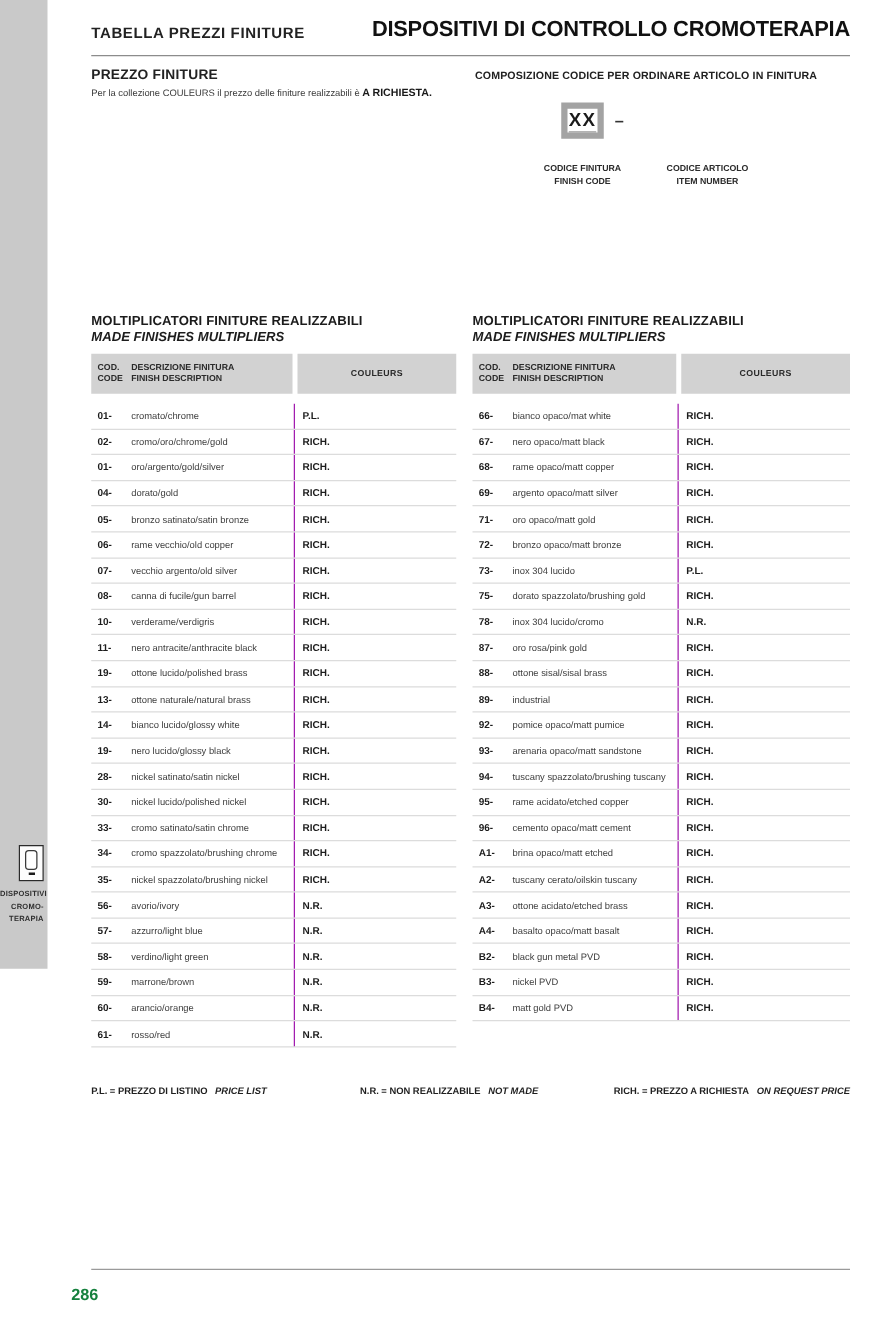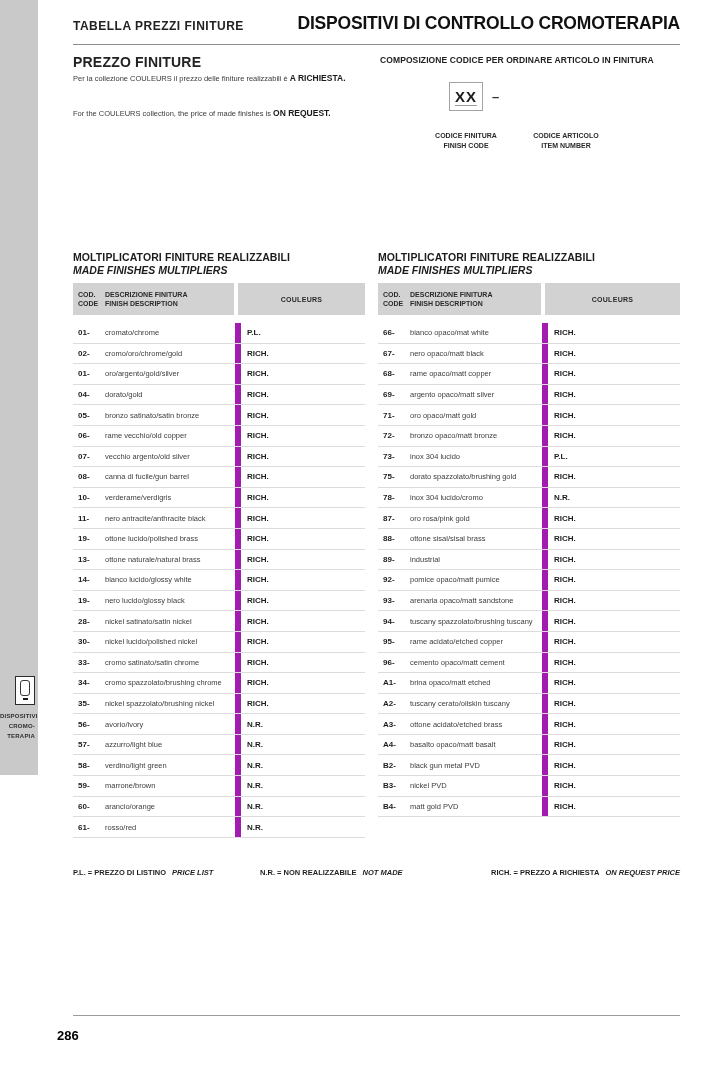--- a/index.html
+++ b/index.html
@@ -23,28 +23,28 @@
                    line-height:10px; color:#2e2e2e; letter-spacing:0.2px; }
 
   
   .title-left  { left:73px; top:19px; font-size:12px; font-weight:bold; letter-spacing:0.5px; color:#222; }
   .title-right { right:31px; top:13px; font-size:17.5px; font-weight:800; letter-spacing:-0.2px; color:#111; }
   .top-rule    { left:73px; right:31px; top:44px; border-top:1px solid #8c8c8c; height:0; }
 
   
   .intro-it { left:73px; top:54px; width:300px; }
   .intro-en { left:73px; top:105px; width:310px; }
-  .intro-h  { font-size:14px; font-weight:bold; color:#222; letter-spacing:0.2px; }
+  .intro-h  { font-size:11px; font-weight:bold; color:#222; letter-spacing:0.2px; }
   .intro-p  { margin-top:3px; font-size:7.5px; color:#3a3a3a; }
   .intro-strong { font-size:8.5px; font-weight:bold; color:#1a1a1a; }
 
   
   .comp-heading { left:380px; top:55px; width:302px; font-size:8.5px; font-weight:bold; color:#222; letter-spacing:0.1px; }
   .code-boxes { left:449px; top:82px; display:flex; align-items:center; }
-  .code-box { height:29px; border:1px solid #a3a3a3; background:#fff;
+  .code-box { height:29px; border:5px solid #a3a3a3; background:#fff;
               display:flex; align-items:center; justify-content:center; }
   .code-box.finish { width:34px; }
   .code-box.item   { width:112px; }
   .xx-val { font-size:15px; font-weight:bold; letter-spacing:1px; border-bottom:1px solid #9a9a9a; line-height:17px; }
   .item-val { font-size:14px; letter-spacing:0.3px; color:#1c1c1c; }
   .code-sep { width:25px; text-align:center; font-size:13px; font-weight:bold; color:#333; }
   .box-label { top:131px; font-size:7px; font-weight:bold; line-height:9.5px; text-align:center; color:#2a2a2a; }
   .box-label.l1 { left:406px; width:120px; }
   .box-label.l2 { left:506px; width:120px; }
 
@@ -59,34 +59,34 @@
   .ftable.right .t-head-left { width:163px; }
   .t-head-right { flex:1; background:#d2d2d2; height:32px; display:flex; align-items:center; justify-content:center; }
   .hcode { width:27px; font-size:7px; font-weight:bold; line-height:9px; color:#2a2a2a; }
   .hdesc { font-size:7px; font-weight:bold; line-height:9px; color:#2a2a2a; }
   .hval  { font-size:7px; font-weight:bold; color:#2a2a2a; letter-spacing:0.3px; }
   .t-body { margin-top:8px; }
   .trow { display:flex; align-items:stretch; height:20.6px; border-bottom:1px solid #dcdcdc; }
   .tcode { width:32px; padding-left:5px; font-size:8px; font-weight:bold; color:#1c1c1c; display:flex; align-items:center; }
   .tdesc { width:130px; font-size:7.5px; color:#3d3d3d; display:flex; align-items:center; }
   .ftable.right .tdesc { width:132px; }
-  .tval { flex:1; border-left:6px solid #a21caf; padding-left:6px; font-size:8px; font-weight:bold;
+  .tval { flex:1; border-left:1px solid #a21caf; padding-left:6px; font-size:8px; font-weight:bold;
           color:#1c1c1c; display:flex; align-items:center; }
 
   
   .legend-item { top:868px; font-size:7.5px; color:#1f1f1f; white-space:nowrap; }
   .legend-item .lg-label { font-weight:bold; }
   .legend-item .lg-en { font-style:italic; font-weight:bold; margin-left:4px; }
   .legend-1 { left:73px; }
-  .legend-2 { left:260px; }
+  .legend-2 { left:288px; }
   .legend-3 { right:31px; }
 
   
   .bottom-rule { left:73px; right:31px; top:1015px; border-top:1px solid #9a9a9a; height:0; }
-  .page-number { left:57px; top:1028px; font-size:13px; font-weight:bold; color:#000000; }
+  .page-number { left:57px; top:1028px; font-size:13px; font-weight:bold; color:#15803d; }
 </style>
 </head>
 <body>
 
 <div class="abs sidebar-strip"></div>
 <div class="abs sidebar-tab">
   <div class="device-icon">
     <div class="device-screen"></div>
     <div class="device-dash"></div>
   </div>
@@ -102,24 +102,20 @@
 <div class="abs top-rule"></div>
 
 <div class="abs intro-it">
   <div class="intro-h">PREZZO FINITURE</div>
   <div class="intro-p">
     <span>Per la collezione COULEURS il prezzo delle finiture realizzabili è</span>
     <span class="intro-strong">A RICHIESTA.</span>
   </div>
 </div>
 <div class="abs intro-en">
-  <div class="intro-p">
-    <span>For the COULEURS collection, the price of made finishes is</span>
-    <span class="intro-strong">ON REQUEST.</span>
-  </div>
 </div>
 
 <div class="abs comp-heading">COMPOSIZIONE CODICE PER ORDINARE ARTICOLO IN FINITURA</div>
 <div class="abs code-boxes">
   <div class="code-box finish">
     <span class="xx-val">XX</span>
   </div>
   <div class="code-sep">–</div>
 </div>
 <div class="abs box-label l1">

